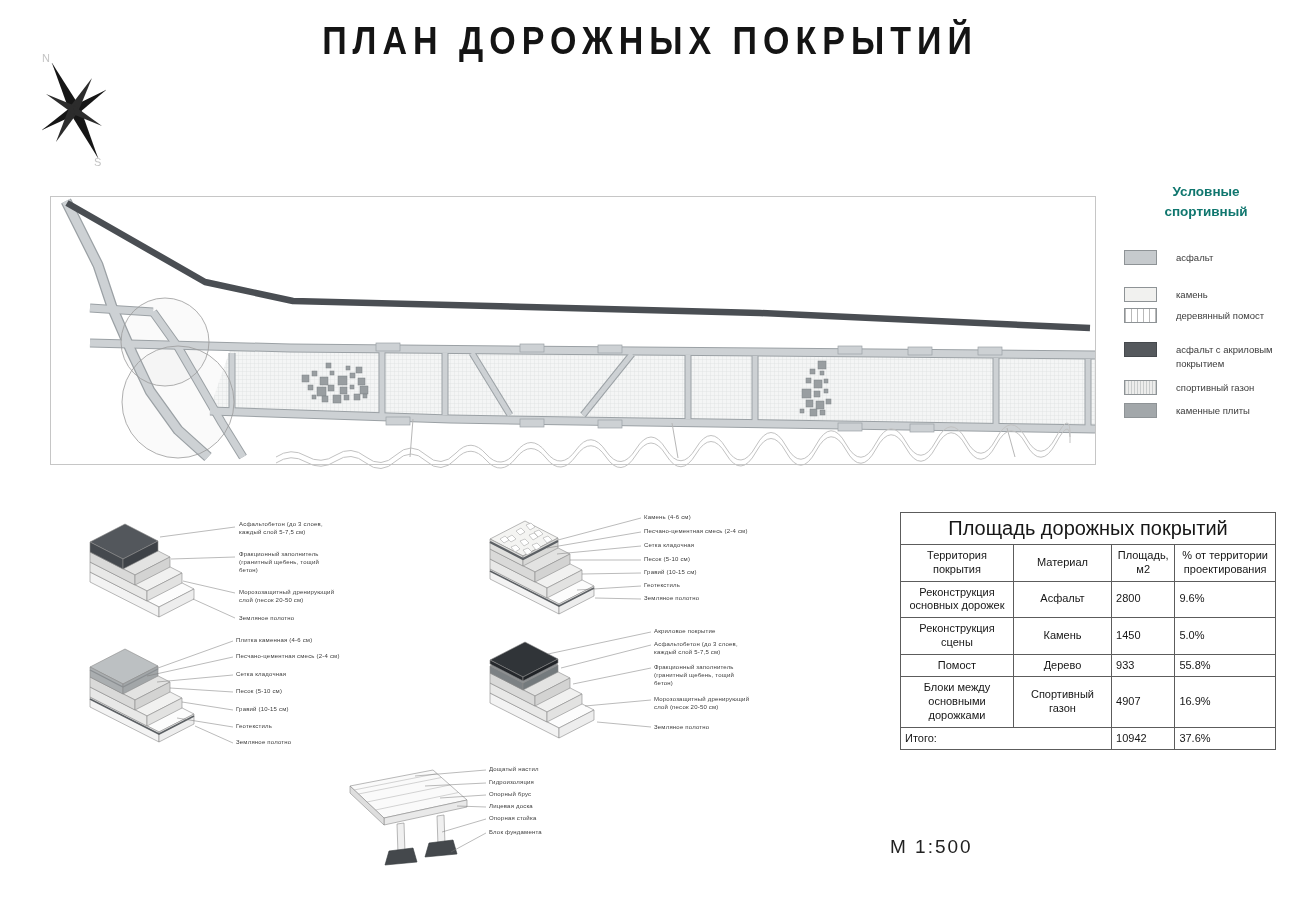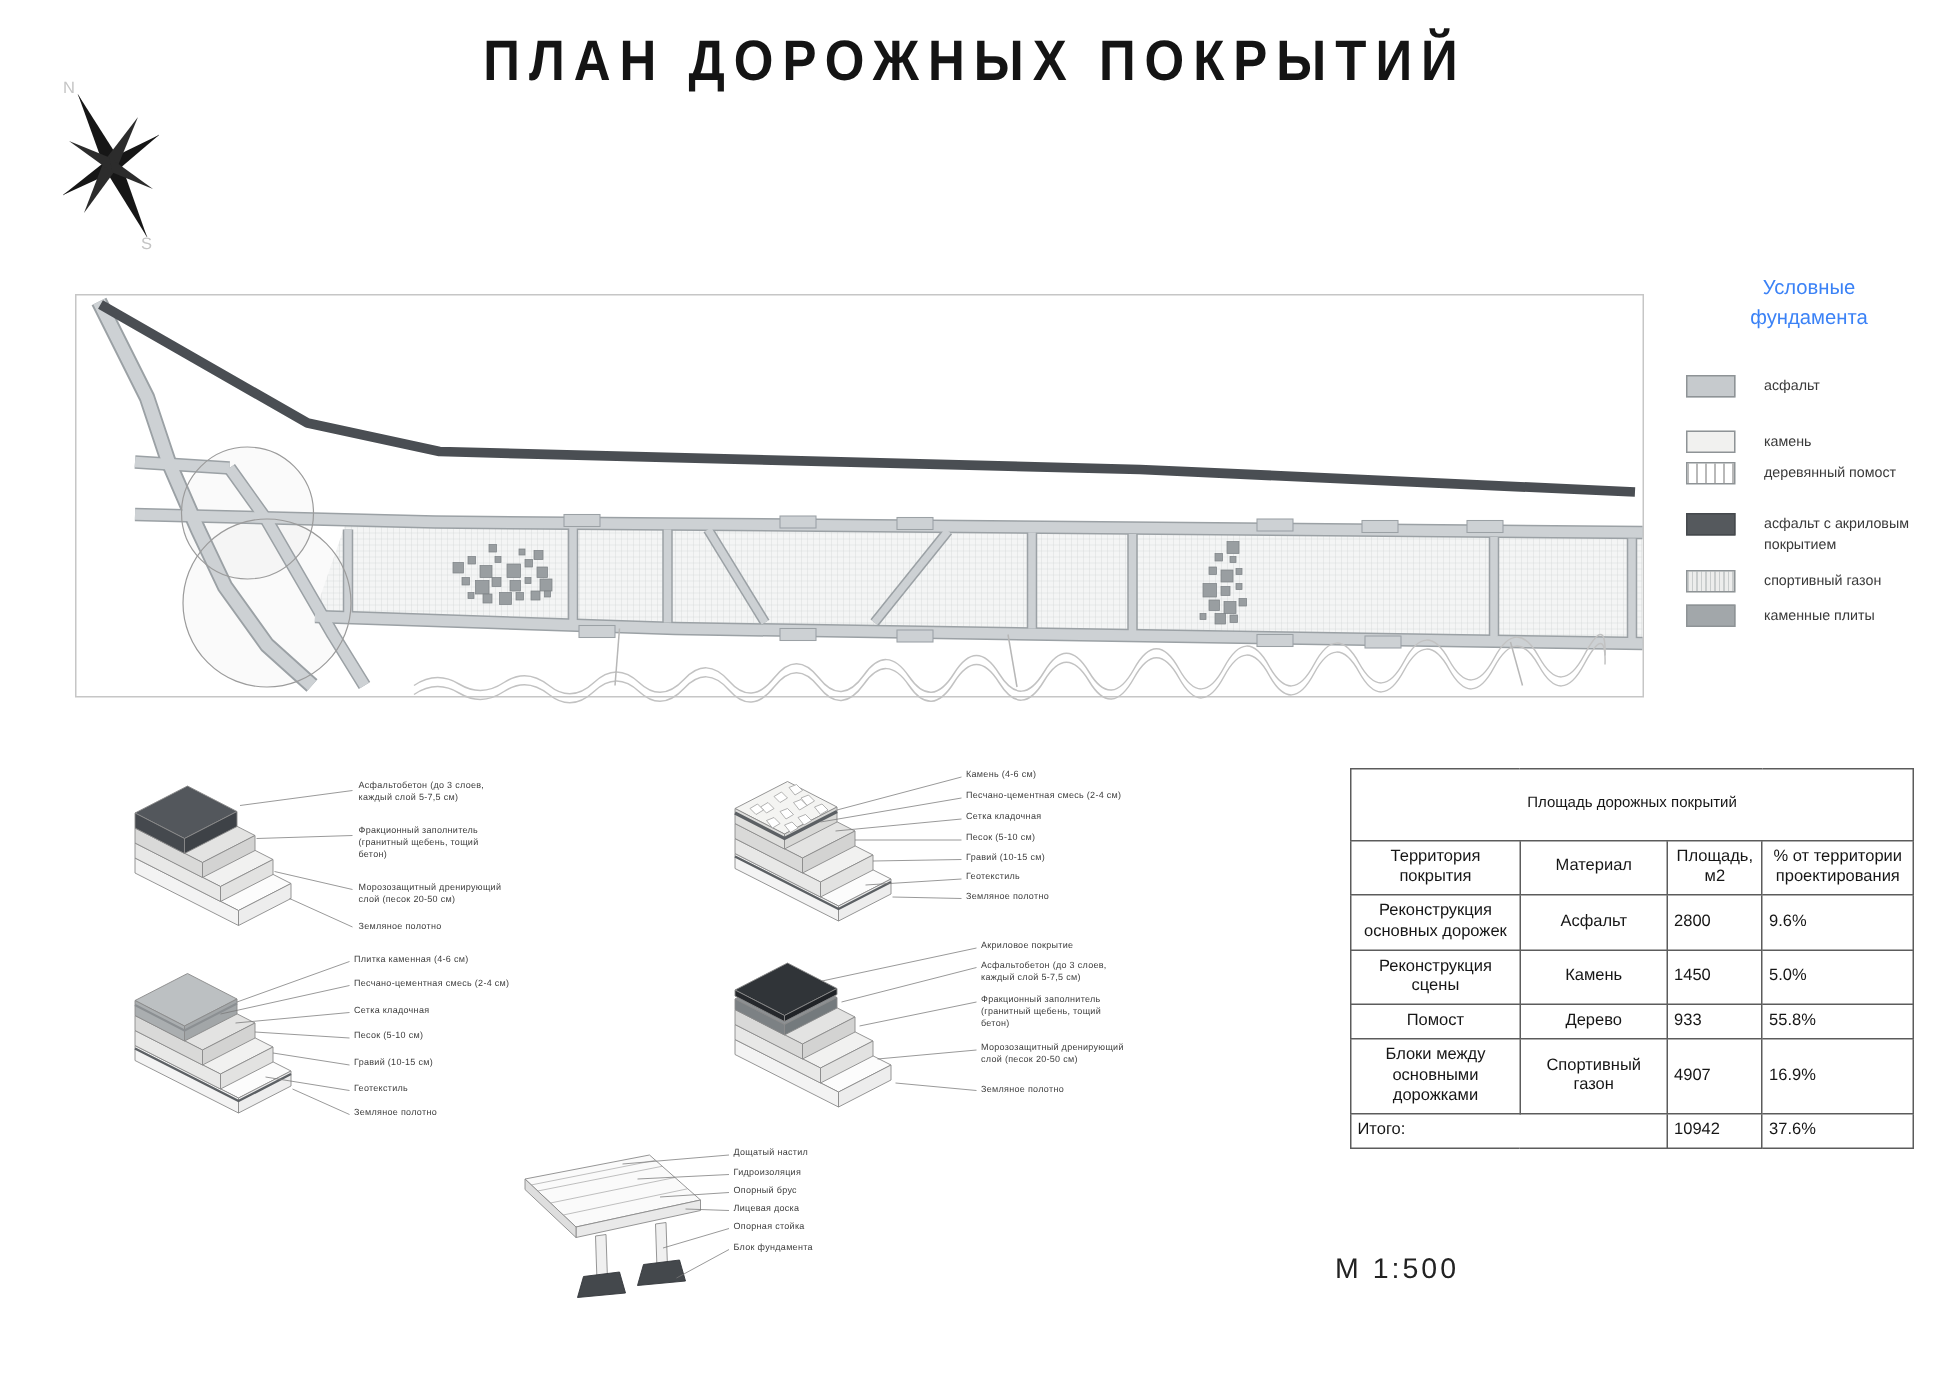--- a/index.html
+++ b/index.html
@@ -1,35 +1,35 @@
 <!DOCTYPE html>
 <html><head>
 <meta charset="utf-8">
 <style>
   html,body{margin:0;padding:0;background:#fff;}
   body{width:1300px;height:918px;position:relative;font-family:"Liberation Sans",sans-serif;color:#1c1c1c;overflow:hidden;}
   .abs{position:absolute;}
   .page-title{top:22px;left:0;width:100%;text-align:center;font-size:34px;font-weight:600;letter-spacing:6px;transform:scaleY(1.12);color:#141414;}
   
   .legend{left:1118px;top:182px;width:176px;}
-  .legend-title{text-align:center;font-size:13.5px;color:#3b82f6;line-height:1.45;}
+  .legend-title{text-align:center;font-size:13.5px;color:#0f766e;line-height:1.45;font-weight:bold;}
   .lg-item{position:absolute;left:0;width:176px;}
   .lg-sw{position:absolute;left:6px;top:0;width:33px;height:15px;border:1px solid #8e9396;box-sizing:border-box;}
   .lg-sw.hatch-wood{background-image:repeating-linear-gradient(90deg,#b9b9b9 0 1px,transparent 1px 6px);}
   .lg-sw.hatch-lawn{background-image:repeating-linear-gradient(90deg,#c9cccc 0 1px,transparent 1px 3px);}
   .lg-lb{position:absolute;left:58px;top:1px;width:112px;font-size:9.5px;color:#3a3a3a;line-height:1.5;}
   
   .det{position:absolute;}
   .det svg{position:absolute;left:0;top:0;}
   .ann{position:absolute;font-size:6px;line-height:1.3;color:#3c3c3c;letter-spacing:.2px;}
   
   .tbl-wrap{left:900px;top:512px;width:376px;}
   table{border-collapse:collapse;width:376px;font-size:11px;color:#161616;}
   td{border:1px solid #5c5c5c;padding:4px 4px;text-align:center;vertical-align:middle;line-height:1.25;}
-  .t-title td{font-size:10px;padding:17px 2px;}
+  .t-title td{font-size:20px;padding:3px 2px;}
   .t-head td{font-size:11px;}
   td.num{text-align:left;padding-right:7px;}
   .t-foot td{border-top:1.5px solid #333;}
   table{border:1.5px solid #333;}
   .c1{width:118px;} .c2{width:102px;} .c3{width:56px;} .c4{width:96px;}
   .scale-label{left:890px;top:836px;font-size:19px;letter-spacing:2px;color:#222;}
   .compass-n,.compass-s{font-size:11px;color:#c4c4c4;}
 </style>
 </head>
 <body>
@@ -174,21 +174,21 @@
     <path d="M363,224 L360,262" stroke="#b7b7b7" stroke-width="1"></path>
     <path d="M622,228 L628,263" stroke="#b7b7b7" stroke-width="1"></path>
     <path d="M957,233 L965,262" stroke="#b7b7b7" stroke-width="1"></path>
   </g>
 </svg>
 </div>
 
 <div class="abs legend" style="height:250px;">
   <div class="legend-title">
     <div>Условные</div>
-    <div>фундамента</div>
+    <div>спортивный</div>
   </div>
   <div class="lg-item" style="top:68px;">
     <span class="lg-sw" style="background-color: rgb(198, 202, 205);"></span>
     <span class="lg-lb">асфальт</span>
     </div>
   <div class="lg-item" style="top:105px;">
     <span class="lg-sw" style="background-color: rgb(241, 241, 239);"></span>
     <span class="lg-lb">камень</span>
     </div>
   <div class="lg-item" style="top:126px;">

